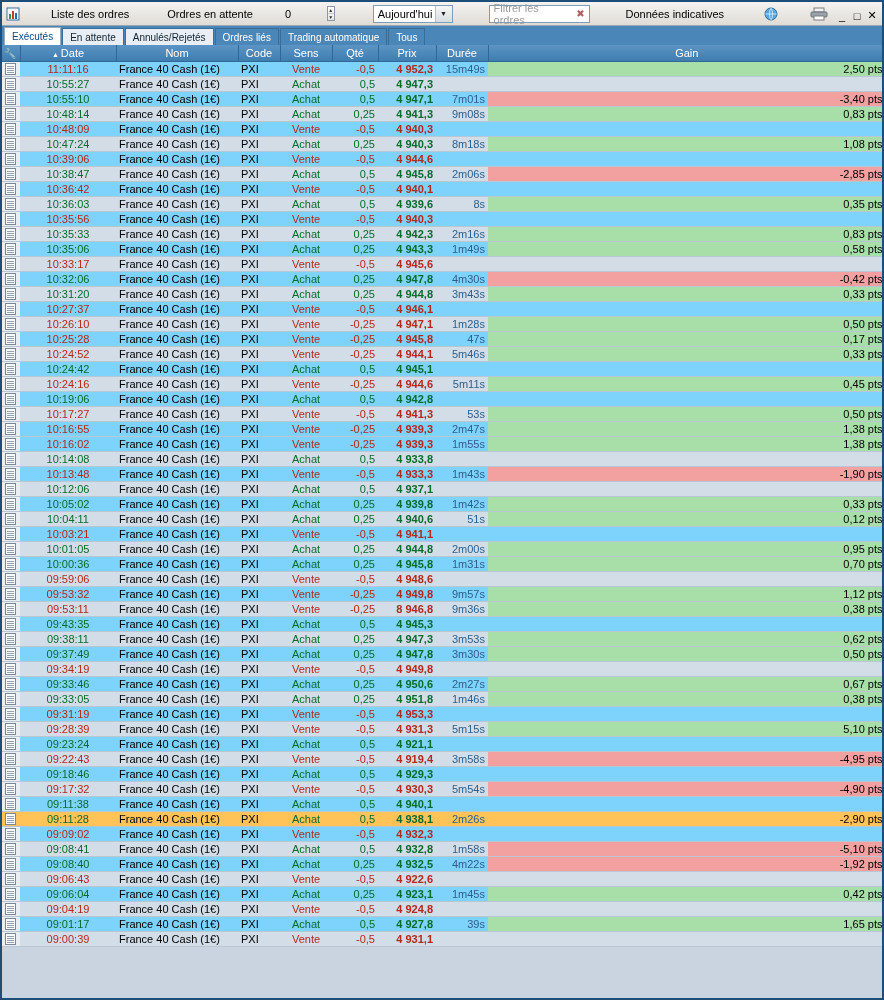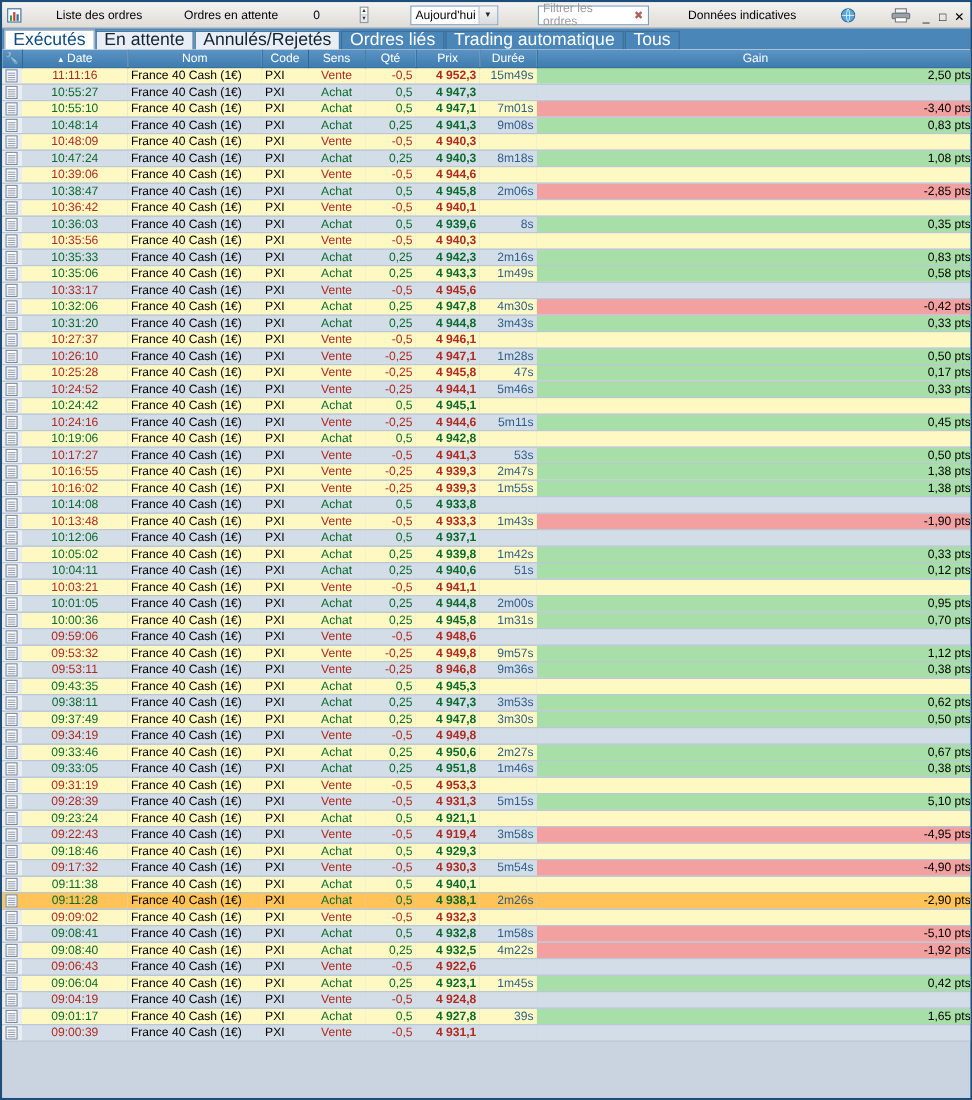--- a/index.html
+++ b/index.html
@@ -100,21 +100,21 @@
     height: 19px;
     display: flex; align-items: flex-end;
     background: #4a86b8;
     padding-left: 2px;
     flex: 0 0 auto;
   }
   .tab {
     height: 17px;
     padding: 0 7px;
     display: flex; align-items: center;
-    font-size: 16px;
+    font-size: 10px;
     color: #fff;
     background: #4a86b8;
     border: 1px solid #3b6d99;
     border-bottom: none;
     margin-right: 1px;
     white-space: nowrap;
   }
   .tab.active {
     background: #ffffff;
     color: #0c4c80;
@@ -151,21 +151,21 @@
   }
   table.grid thead th.lead { width: 18px; padding: 0; }
   table.grid tbody td {
     height: 15px;
     font-size: 11px;
     padding: 0 3px;
     border-bottom: 1px solid #b9c6d4;
     white-space: nowrap;
     overflow: hidden;
   }
-  tbody tr { background: #fef9c3; }
+  tbody tr { background: #7dd3fc; }
   tbody tr.alt { background: #d3dde7; }
   tbody tr.sel td { background: #ffc357 !important; }
   td.c-lead {
     width: 18px; padding: 0 0 0 2px;
     background: #e9eef3;
   }
   td.c-date { width: 96px; text-align: center; }
   td.c-name { width: 122px; text-align: left; }
   td.c-code { width: 42px; text-align: left; }
   td.c-sens { width: 52px; text-align: center; }

